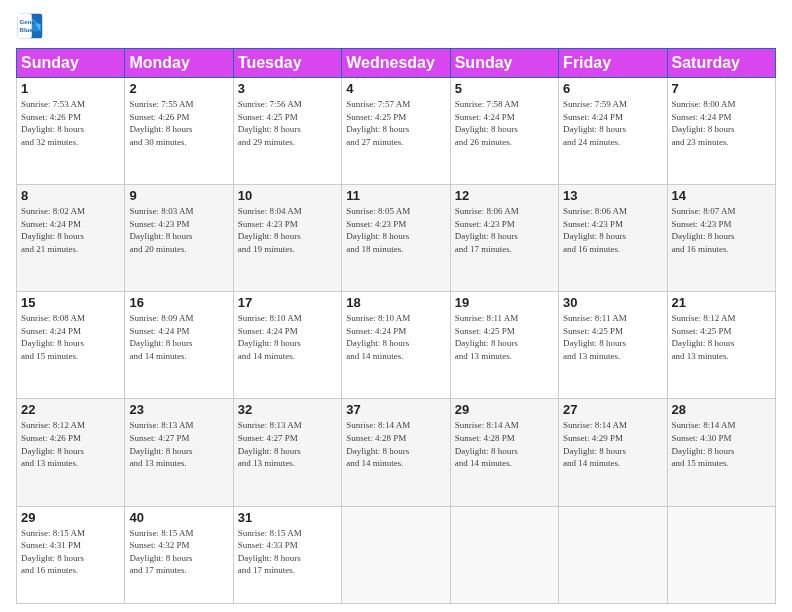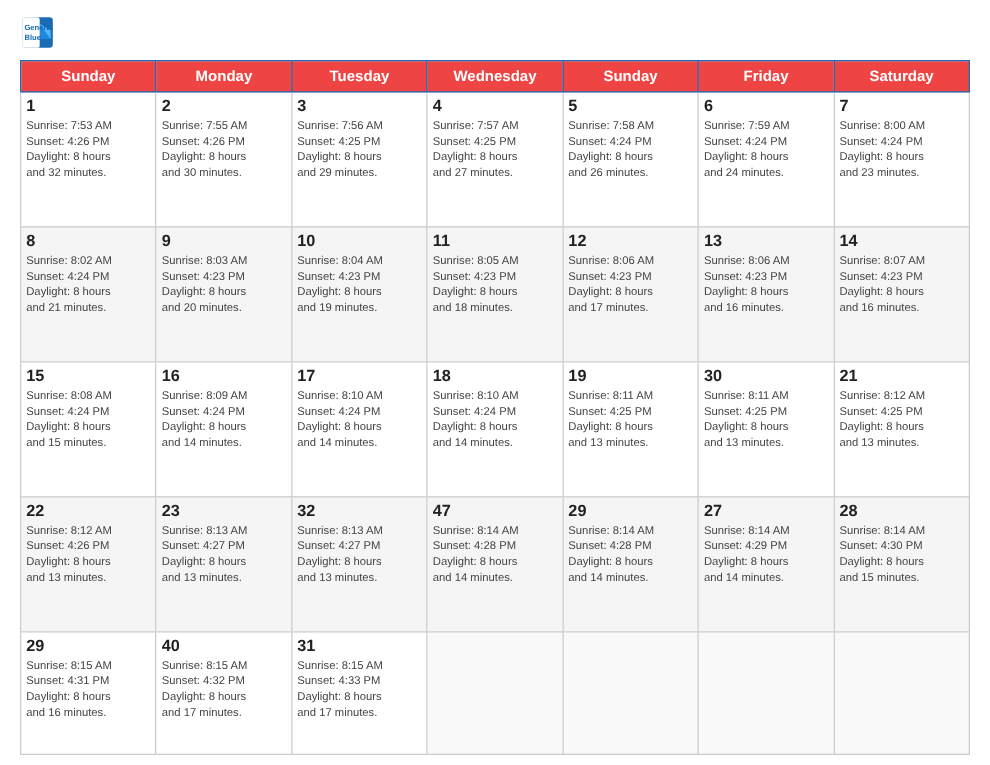--- a/index.html
+++ b/index.html
@@ -46,26 +46,26 @@
       color: #555;
     }
     .calendar {
       flex: 1;
       border: 1px solid #ccc;
       border-collapse: collapse;
       width: 100%;
       table-layout: fixed;
     }
     .calendar th {
-      background: #ef4444;
+      background: #d946ef;
       color: #fff;
-      font-size: 12px;
+      font-size: 16px;
       font-weight: bold;
       padding: 5px 4px;
-      text-align: center;
+      text-align: left;
       border: 1px solid #1a6bb5;
     }
     .calendar td {
       border: 1px solid #ccc;
       vertical-align: top;
       padding: 3px 4px;
       font-size: 9.5px;
       color: #333;
       background: #fff;
       height: 88px;
@@ -80,20 +80,21 @@
       font-size: 13px;
       font-weight: bold;
       color: #222;
       display: block;
       margin-bottom: 2px;
     }
     .day-info {
       font-size: 9px;
       color: #444;
       line-height: 1.4;
+      font-family: Liberation Serif, serif;
     }
     .last-row td {
       height: 80px;
       margin-top: 48px;
     }
   </style>
 </head>
 <body>
 
 <div class="container">
@@ -225,21 +226,21 @@
           </td>
           <td>
             <span class="day-num">23</span>
             <div class="day-info">Sunrise: 8:13 AM<br>Sunset: 4:27 PM<br>Daylight: 8 hours<br>and 13 minutes.</div>
           </td>
           <td>
             <span class="day-num">32</span>
             <div class="day-info">Sunrise: 8:13 AM<br>Sunset: 4:27 PM<br>Daylight: 8 hours<br>and 13 minutes.</div>
           </td>
           <td>
-            <span class="day-num">47</span>
+            <span class="day-num">37</span>
             <div class="day-info">Sunrise: 8:14 AM<br>Sunset: 4:28 PM<br>Daylight: 8 hours<br>and 14 minutes.</div>
           </td>
           <td>
             <span class="day-num">29</span>
             <div class="day-info">Sunrise: 8:14 AM<br>Sunset: 4:28 PM<br>Daylight: 8 hours<br>and 14 minutes.</div>
           </td>
           <td>
             <span class="day-num">27</span>
             <div class="day-info">Sunrise: 8:14 AM<br>Sunset: 4:29 PM<br>Daylight: 8 hours<br>and 14 minutes.</div>
           </td>

